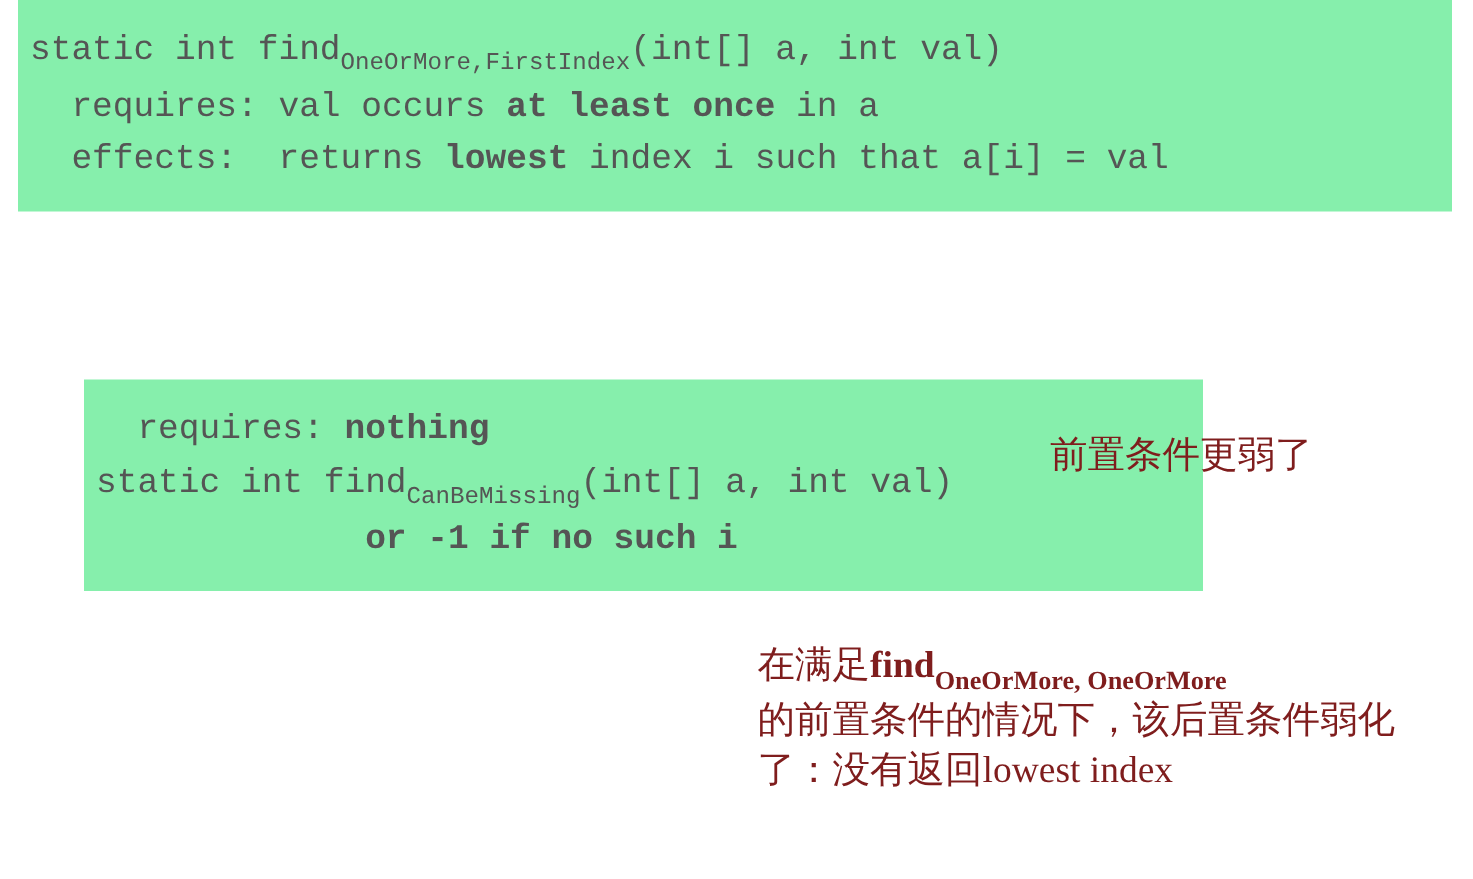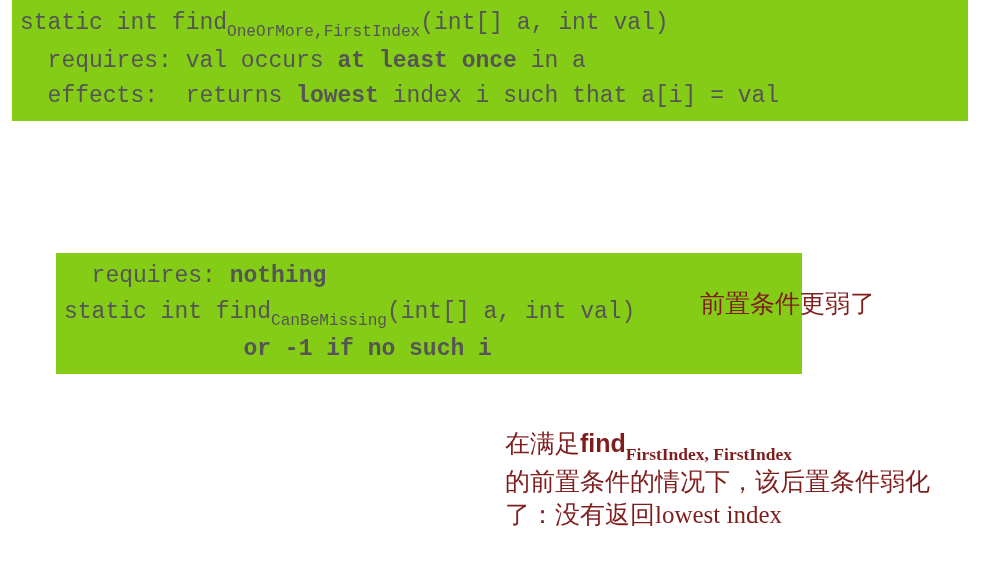--- a/index.html
+++ b/index.html
@@ -6,22 +6,22 @@
       margin: 0;
       padding: 0;
       font-family: Consolas, "Courier New", monospace;
       background: #fff;
       width: 982px;
       height: 586px;
       position: relative;
       font-size: 23px;
     }
     .block {
-      background: #84cc16;
-      padding: 6px 8px;
+      background: #86efac;
+      padding: 16px 8px;
       line-height: 1.55;
       color: #555;
     }
     .block1 {
       position: absolute;
       left: 12px;
       top: 0px;
       width: 940px;
     }
     .block2 {
@@ -52,21 +52,21 @@
     .ann1 {
       left: 700px;
       top: 287px;
     }
     .ann2 {
       left: 505px;
       top: 427px;
       width: 470px;
     }
     .ann-mono {
-      font-family: Liberation Sans, sans-serif;
+      font-family: Liberation Serif, serif;
       font-weight: bold;
     }
     .ann-sub {
       font-size: 0.70em;
       vertical-align: sub;
       position: relative;
       top: 0.1em;
       font-weight: bold;
     }
   </style>
@@ -95,15 +95,15 @@
   <div>
     &nbsp;&nbsp;&nbsp;&nbsp;&nbsp;&nbsp;&nbsp;&nbsp;&nbsp;&nbsp;&nbsp;&nbsp;&nbsp;<span class="bold">or -1 if no such i</span>
   </div>
 </div>
 
 <div class="annotation ann1">
   <span>前置条件更弱了</span>
 </div>
 
 <div class="annotation ann2">
-  <span>在满足</span><span class="ann-mono">find</span><span class="ann-sub">FirstIndex, FirstIndex</span><br>
+  <span>在满足</span><span class="ann-mono">find</span><span class="ann-sub">OneOrMore, OneOrMore</span><br>
   <span>的前置条件的情况下，该后置条件弱化了：没有返回lowest index</span>
 </div>
 
 </body></html>

